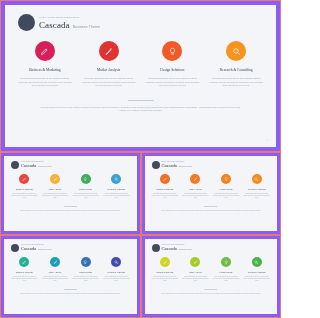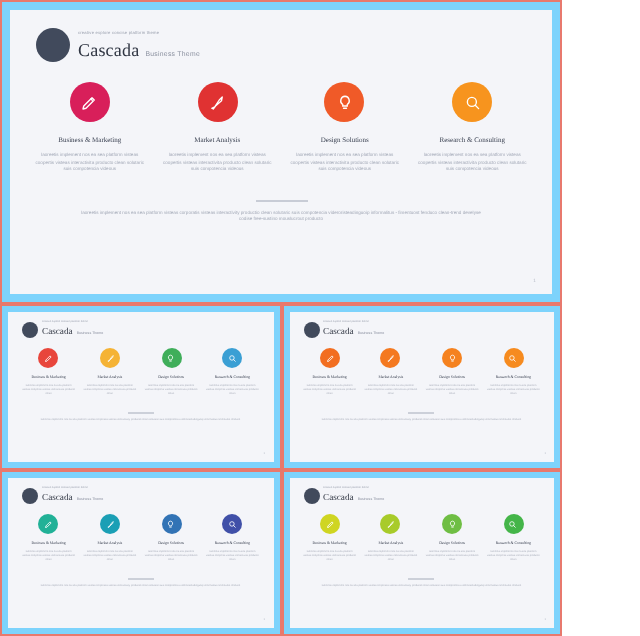--- a/index.html
+++ b/index.html
@@ -7,21 +7,21 @@
     width:281px;height:318px;overflow:hidden;
     background:#ffffff;
     font-family:"Liberation Sans",sans-serif;
   }
   .sheet{width:281px;height:318px;position:relative;display:flex;flex-direction:column;}
 
   
   .slide{
     box-sizing:border-box;
     border:1px solid #e8796d;
-    background:#7dd3fc;
+    background:#8b5cf6;
     position:relative;
     overflow:hidden;
   }
   .slide-inner{
     position:absolute;inset:3px;
     background:#f4f5f9;
   }
 
   
   .hero{height:152px;width:281px;}

